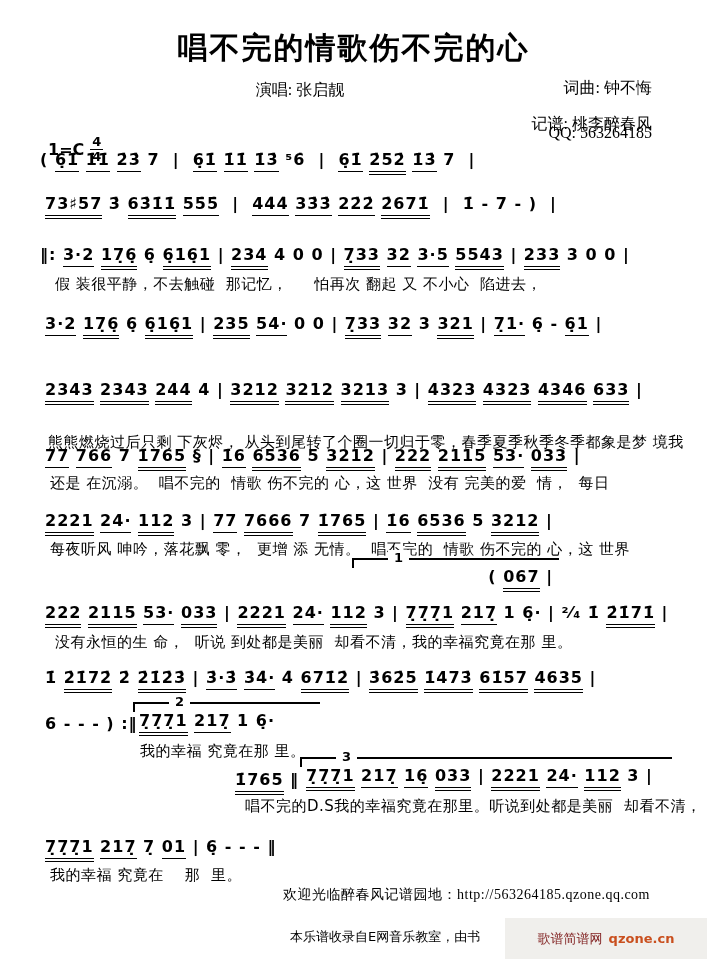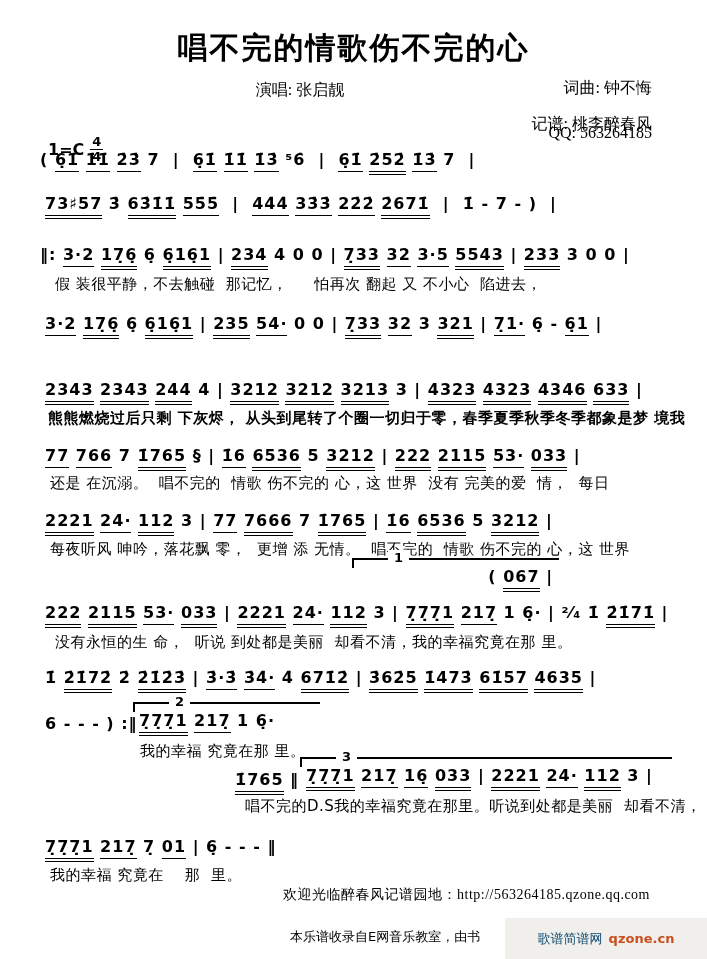--- a/index.html
+++ b/index.html
@@ -22,21 +22,21 @@
   .u1,.u2{display:inline-block;border-bottom:1.6px solid #000;padding-bottom:2px;position:relative;line-height:1.1;}
   .u2::after{content:"";position:absolute;left:0;right:0;bottom:-4px;border-bottom:1.6px solid #000;}
   
   .volta{position:absolute;border-top:2px solid #000;padding:7px 6px 0 6px;}
   .volta::before{content:"";position:absolute;left:0;top:0;width:0;height:8px;border-left:2px solid #000;}
   .vnum{position:absolute;top:-10px;left:36px;background:#fff;padding:0 6px;font-size:13px;font-weight:bold;line-height:1.3;}
   
   .site-note{right:57px;top:886px;font-size:14px;font-family:"Liberation Serif",serif;letter-spacing:0.5px;}
   .source-note{left:290px;top:928px;font-size:13px;}
   .wmbox{position:absolute;left:505px;top:918px;right:0;bottom:0;background:#f0efec;display:flex;align-items:center;justify-content:center;gap:6px;font-size:13px;}
-  .wm-site{color:#0c4a6e;}
+  .wm-site{color:#7f1d1d;}
   .wm-domain{font-weight:bold;text-decoration:none;}
 </style>
 </head>
 <body>
 
 <div class="sheet">
 
   <div class="abs title">唱不完的情歌伤不完的心</div>
   <div class="abs performer">演唱: 张启靓</div>
   <div class="abs credit c1">词曲: 钟不悔</div>
@@ -46,21 +46,21 @@
 
   <div class="abs notes" style="left:40px;top:150px;">( <span class="u1">6̣1̇</span> <span class="u1">1̇1̇</span> <span class="u1">2̇3̇</span> 7  |  <span class="u1">6̣1̇</span> <span class="u1">1̇1̇</span> <span class="u1">1̇3̇</span> ⁵6̇  |  <span class="u1">6̣1̇</span> <span class="u2">2̇52̇</span> <span class="u1">1̇3̇</span> 7  |</div>
   <div class="abs notes" style="left:45px;top:194px;"><span class="u2">73♯57</span> 3̇ <span class="u2">63̇1̇1̇</span> <span class="u1">55̇5̇</span>  |  <span class="u1">44̇4̇</span> <span class="u1">33̇3̇</span> <span class="u1">22̇2̇</span> <span class="u2">2̇671̇</span>  |  1̇ - 7 - )  |</div>
 
   <div class="abs notes" style="left:40px;top:245px;">‖: <span class="u1">3·2</span> <span class="u2">17̣6̣</span> 6̣ <span class="u2">6̣16̣1</span> | <span class="u2">234</span> 4 0 0 | <span class="u2">7̣33</span> <span class="u1">32</span> <span class="u1">3·5</span> <span class="u2">5543</span> | <span class="u2">233</span> 3 0 0 |</div>
   <div class="abs lyr" style="left:55px;top:275px;">假 装很平静，不去触碰  那记忆，     怕再次 翻起 又 不小心  陷进去，</div>
 
   <div class="abs notes" style="left:45px;top:314px;"><span class="u1">3·2</span> <span class="u2">17̣6̣</span> 6̣ <span class="u2">6̣16̣1</span> | <span class="u2">235</span> <span class="u1">54·</span> 0 0 | <span class="u2">7̣33</span> <span class="u1">32</span> 3 <span class="u2">321</span> | <span class="u1">7̣1·</span> 6̣ - <span class="u1">6̣1</span> |</div>
 
   <div class="abs notes" style="left:45px;top:380px;"><span class="u2">2343</span> <span class="u2">2343</span> <span class="u2">244</span> 4 | <span class="u2">3212</span> <span class="u2">3212</span> <span class="u2">3213</span> 3 | <span class="u2">4323</span> <span class="u2">4323</span> <span class="u2">4346</span> <span class="u2">633</span> |</div>
-  <div class="abs lyr" style="left:48px;top:409px;font-weight:bold;">熊熊燃烧过后只剩 下灰烬， 从头到尾转了个圈一切归于零，春季夏季秋季冬季都象是梦 境我</div>
+  <div class="abs lyr" style="left:48px;top:433px;">熊熊燃烧过后只剩 下灰烬， 从头到尾转了个圈一切归于零，春季夏季秋季冬季都象是梦 境我</div>
 
   <div class="abs notes" style="left:45px;top:446px;"><span class="u1">77</span> <span class="u1">766</span> 7 <span class="u2">1̇765</span> § | <span class="u1">1̇6</span> <span class="u2">6536</span> 5 <span class="u2">3212</span> | <span class="u2">222</span> <span class="u2">2115</span> <span class="u1">53·</span> <span class="u2">033</span> |</div>
   <div class="abs lyr" style="left:50px;top:474px;">还是 在沉溺。  唱不完的  情歌 伤不完的 心，这 世界  没有 完美的爱  情，  每日</div>
 
   <div class="abs notes" style="left:45px;top:511px;"><span class="u2">2221</span> <span class="u1">24·</span> <span class="u2">112</span> 3 | <span class="u1">77</span> <span class="u2">7666</span> 7 <span class="u2">1̇765</span> | <span class="u1">1̇6</span> <span class="u2">6536</span> 5 <span class="u2">3212</span> |</div>
   <div class="abs lyr" style="left:50px;top:540px;">每夜听风 呻吟，落花飘 零，  更增 添 无情。  唱不完的  情歌 伤不完的 心，这 世界</div>
 
   <div class="volta" style="left:352px;top:558px;width:195px;text-align:right;">
     <span class="vnum">1</span>
     <span class="notes">( <span class="u2">067</span> |</span>

